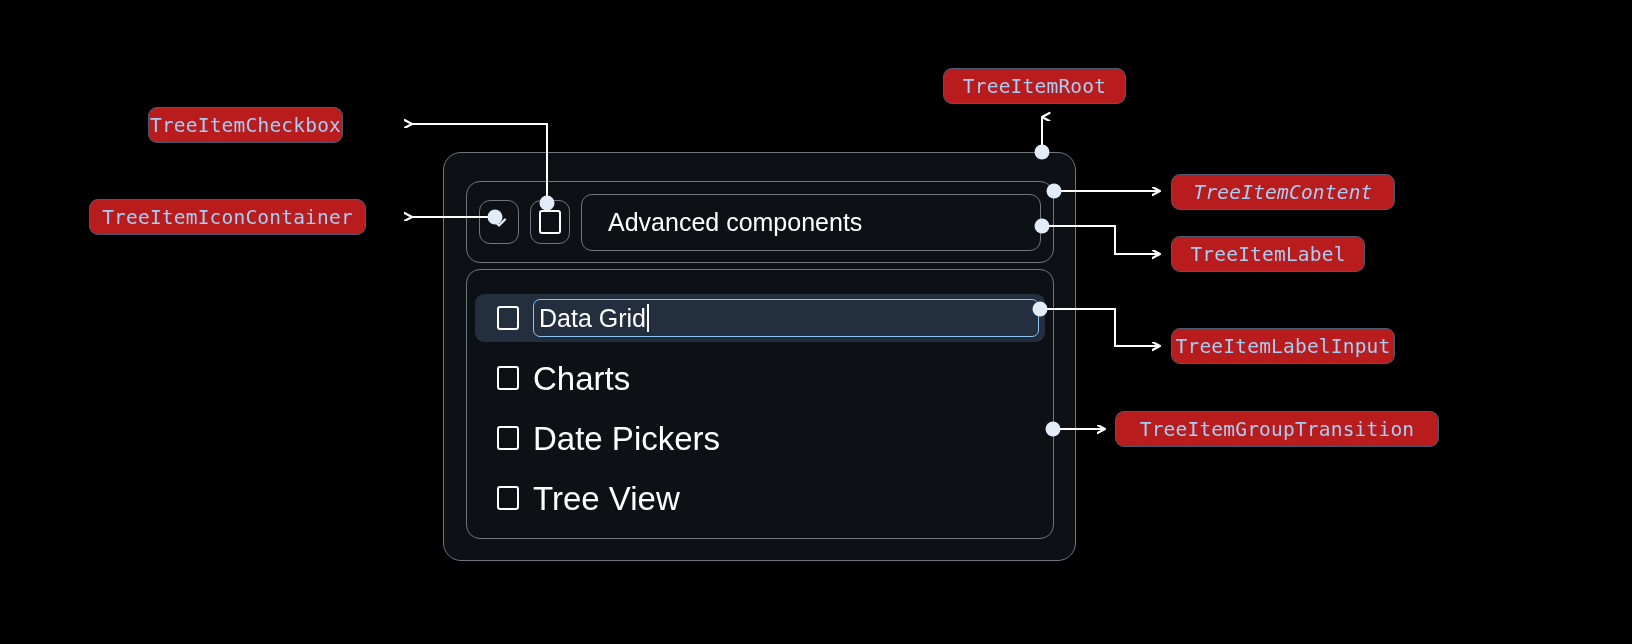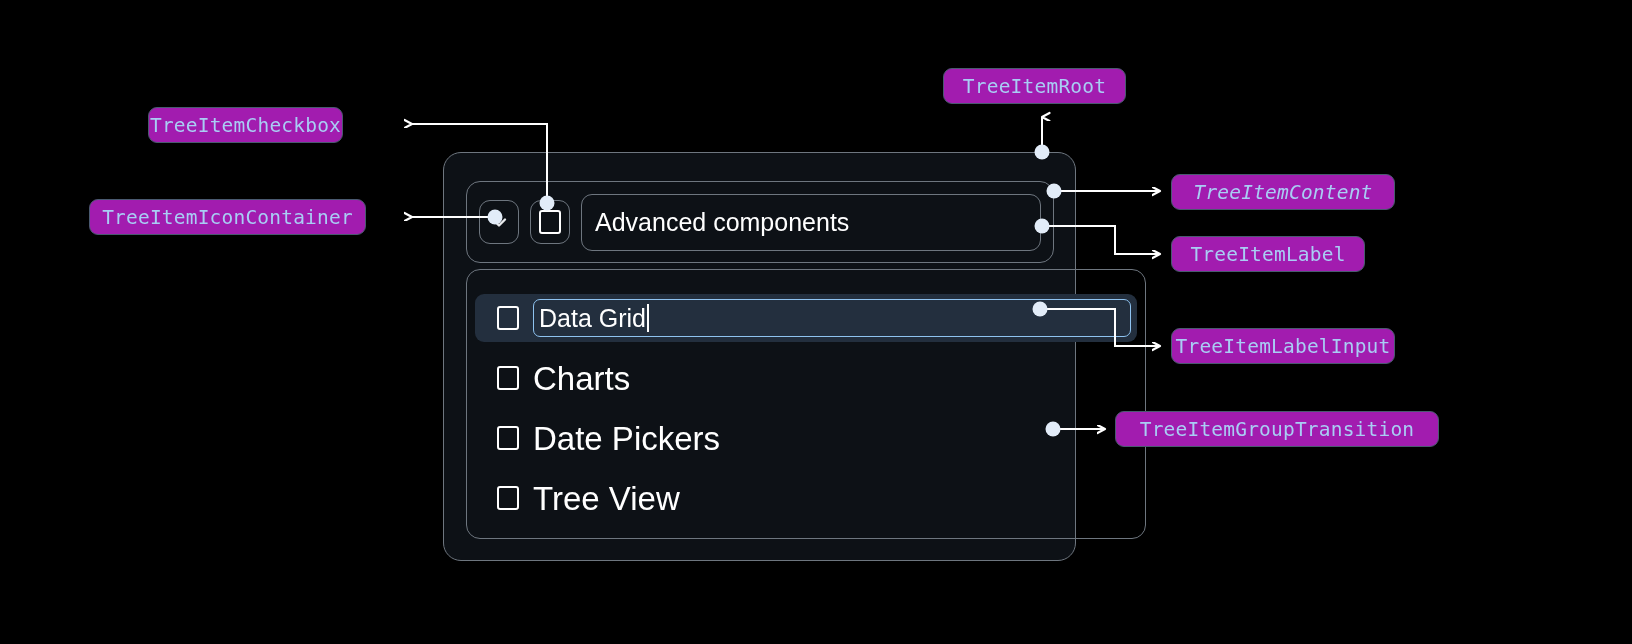--- a/index.html
+++ b/index.html
@@ -28,21 +28,21 @@
 
   
   .chip {
     position: absolute;
     box-sizing: border-box;
     display: flex;
     align-items: center;
     justify-content: center;
     padding: 0 12px;
     height: 36px;
-    background: #a21caf;
+    background: #b91c1c;
     border: 1px solid #4a5a70;
     border-radius: 9px;
     color: #a9cdf4;
     font-family: "DejaVu Sans Mono", monospace;
     font-size: 19.5px;
     letter-spacing: 0.2px;
     white-space: nowrap;
     z-index: 8;
   }
 
@@ -104,30 +104,30 @@
   }
 
   #tree-item-label {
     box-sizing: border-box;
     flex: 1 1 auto;
     height: 57px;
     border: 1.5px solid #6e767f;
     border-radius: 11px;
     display: flex;
     align-items: center;
-    padding: 0 13px;
+    padding: 0 26px;
     color: #ffffff;
     font-size: 25px;
   }
 
   #tree-item-group-transition {
     position: absolute;
     left: 22px;
     top: 116px;
-    width: 680px;
+    width: 588px;
     height: 270px;
     box-sizing: border-box;
     border: 1.5px solid #6e767f;
     border-radius: 14px;
     padding-top: 24px;
   }
 
   .child-row {
     position: relative;
     box-sizing: border-box;

